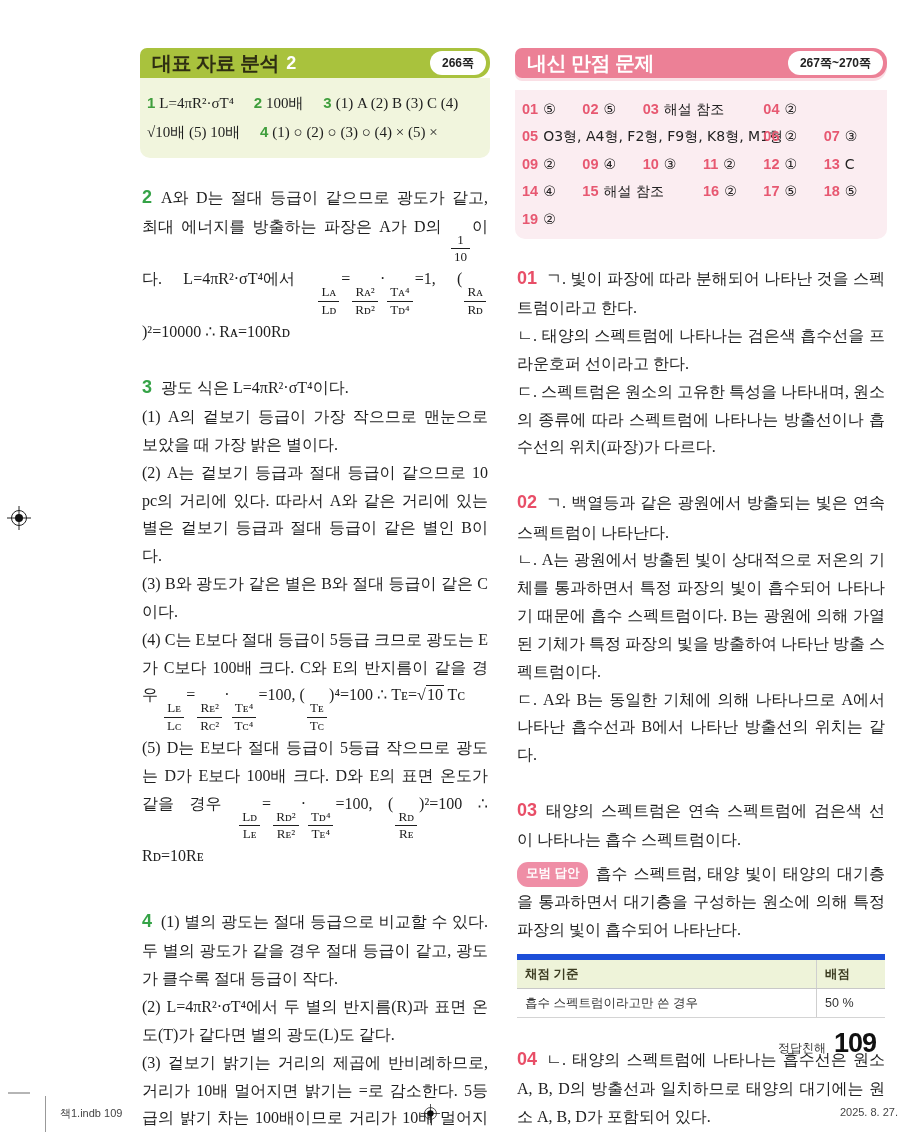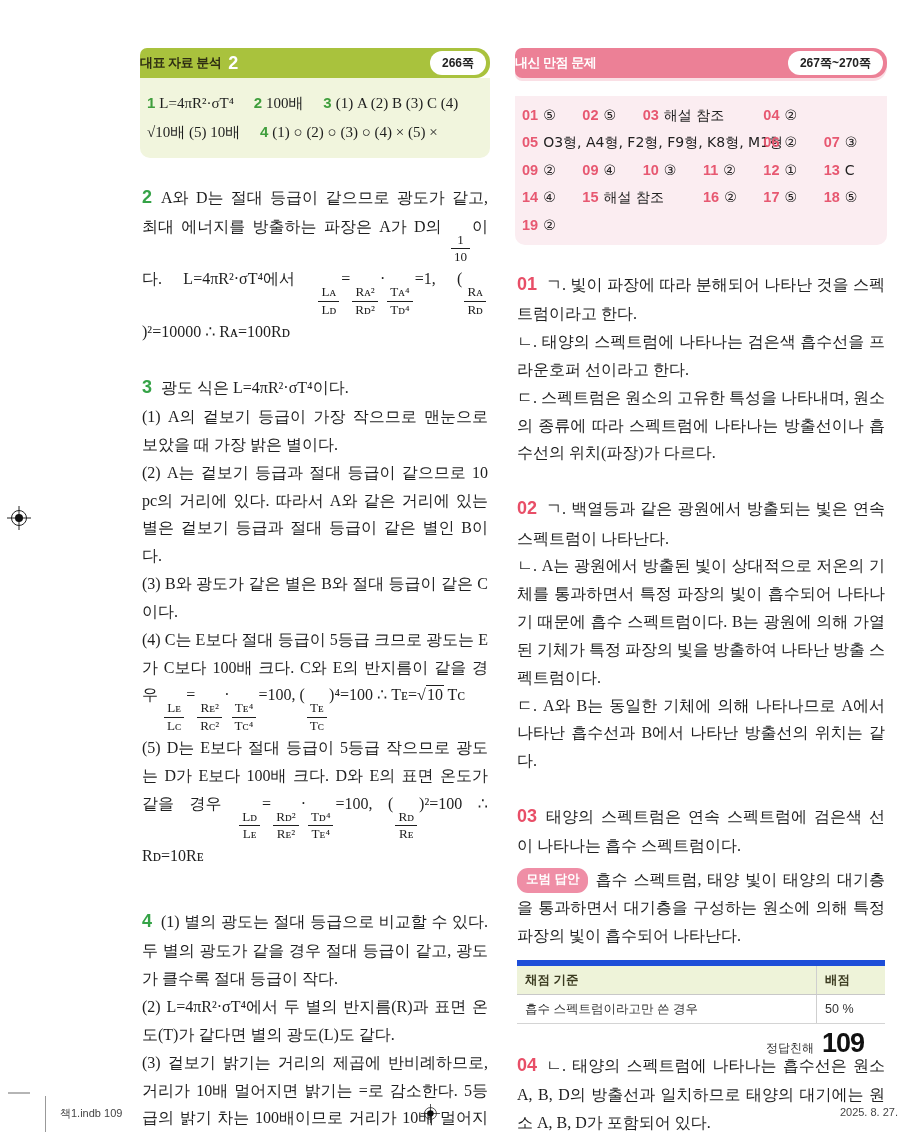--- a/index.html
+++ b/index.html
@@ -8,33 +8,33 @@
        overflow:hidden;}
   .col{position:absolute;top:48px;}
   #left-col{left:140px;width:350px;}
   #right-col{left:515px;width:372px;}
 
   
   .sec-head{position:relative;height:30px;border-radius:7px 14px 0 0;display:flex;align-items:center;}
   .sec-head.green{background:#a9c23d;border-radius:7px 14px 14px 0;}
   .sec-head.pink{background:#ec8096;border-radius:7px 14px 14px 7px;box-shadow:0 3px 0 rgba(236,128,150,.25);}
   .sec-title{font-family:"Liberation Sans","DejaVu Sans",sans-serif;font-weight:bold;
-             font-size:13px;letter-spacing:-0.5px;}
+             font-size:20px;letter-spacing:-0.5px;padding-left:12px;}
   .sec-head.green .sec-title{color:#2e2e12;}
   .sec-head.pink .sec-title{color:#fff;}
   .sec-num{font-family:"Liberation Sans","DejaVu Sans",sans-serif;font-weight:bold;
            font-size:18px;color:#fff;margin-left:7px;}
   .page-tab{position:absolute;right:4px;top:3px;height:24px;background:#fff;border-radius:12px;
             display:flex;align-items:center;padding:0 12px;
             font-family:"Liberation Sans","DejaVu Sans",sans-serif;font-size:12px;color:#222;font-weight:bold;}
 
   
   .ansbox{border-radius:0 0 10px 10px;padding:11px 7px;line-height:1.85;font-size:15px;}
   .ansbox.green{background:#f1f5dd;}
-  .ansbox.pink{background:#fbedf1;margin-top:18px;}
+  .ansbox.pink{background:#fbedf1;margin-top:12px;}
   .ans-item{margin-right:16px;white-space:normal;}
   .ans-n{font-family:"Liberation Sans","DejaVu Sans",sans-serif;font-weight:bold;color:#3f9e3c;margin-right:4px;}
 
   .agrid{display:grid;grid-template-columns:repeat(6,1fr);column-gap:4px;row-gap:10px;
          font-size:14.5px;line-height:1.2;}
   .gi{white-space:nowrap;}
   .sp2{grid-column:span 2;}
   .sp4{grid-column:span 4;}
   .gn{font-family:"Liberation Sans","DejaVu Sans",sans-serif;font-weight:bold;color:#e75871;margin-right:5px;}
   .ga{font-family:"DejaVu Sans","Liberation Sans",sans-serif;font-size:14px;color:#222;}
@@ -61,21 +61,21 @@
 
   
   .score-table{width:100%;border-collapse:collapse;margin-top:10px;
                font-family:"Liberation Sans","DejaVu Sans",sans-serif;font-size:12.5px;line-height:1.45;}
   .score-table th{background:#eef3d9;color:#3b3b20;text-align:left;font-weight:bold;
                   padding:5px 8px;border-top:6px solid #1d4ed8;border-bottom:1px solid #c8c8c8;}
   .score-table td{padding:5px 8px;border-bottom:1px solid #d4d4d4;color:#333;}
   .score-table .pts{border-left:1px solid #cfcfcf;width:52px;white-space:nowrap;}
 
   
-  #page-footer{position:absolute;right:36px;top:1028px;display:flex;align-items:baseline;}
+  #page-footer{position:absolute;right:24px;top:1028px;display:flex;align-items:baseline;}
   #footer-label{font-family:"Liberation Sans","DejaVu Sans",sans-serif;font-size:12px;color:#333;margin-right:8px;}
   #footer-page{font-family:"Liberation Sans","DejaVu Sans",sans-serif;font-size:27px;font-weight:bold;color:#111;letter-spacing:-1px;}
 
   #print-left{position:absolute;left:60px;top:1106px;font-family:"Liberation Sans","DejaVu Sans",sans-serif;
               font-size:11px;color:#444;}
   #print-rule{position:absolute;left:45px;top:1096px;width:1px;height:36px;background:#999;}
   #print-dash{position:absolute;left:8px;top:1092px;width:22px;height:2px;background:#b5b5b5;}
   #print-date{position:absolute;right:2px;top:1106px;font-family:"Liberation Sans","DejaVu Sans",sans-serif;
               font-size:11px;color:#444;}
   .regmark{position:absolute;}

